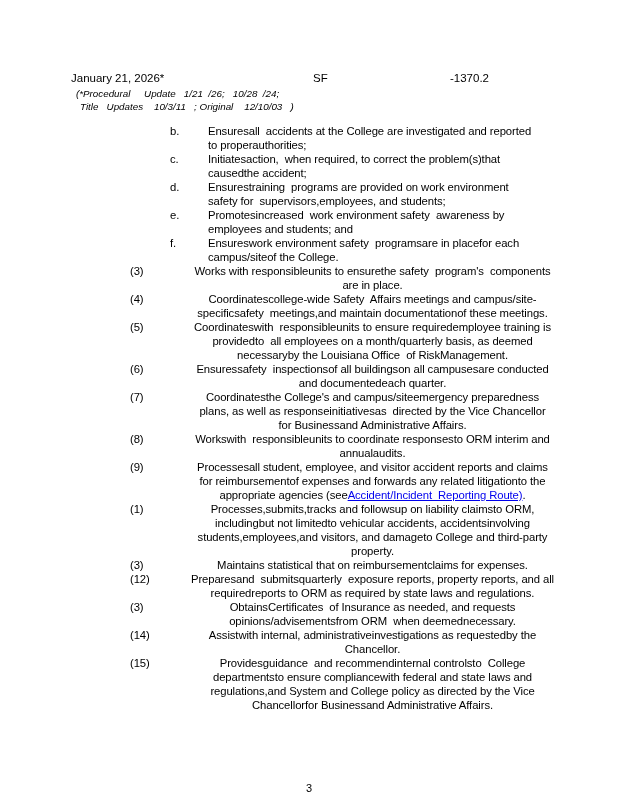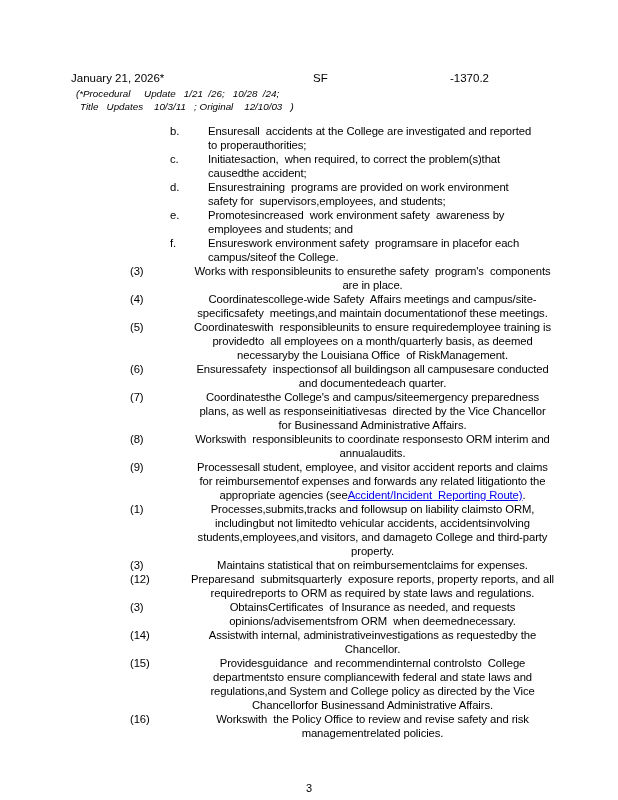--- a/index.html
+++ b/index.html
@@ -153,22 +153,17 @@
         <div class="text">Assistwith internal, administrativeinvestigations as requestedby the
 Chancellor.</div>
       </div>
       <div class="item number">
         <span class="label">(15)</span>
         <div class="text">Providesguidance  and recommendinternal controlsto  College
 departmentsto ensure compliancewith federal and state laws and
 regulations,and System and College policy as directed by the Vice
 Chancellorfor Businessand Administrative Affairs.</div>
       </div>
-      <div class="item number">
-        <span class="label">(16)</span>
-        <div class="text">Workswith  the Policy Office to review and revise safety and risk
-managementrelated policies.</div>
-      </div>
     </div>
 
   <div class="page-number">3</div>
 
 </div>
 
 </body></html>

